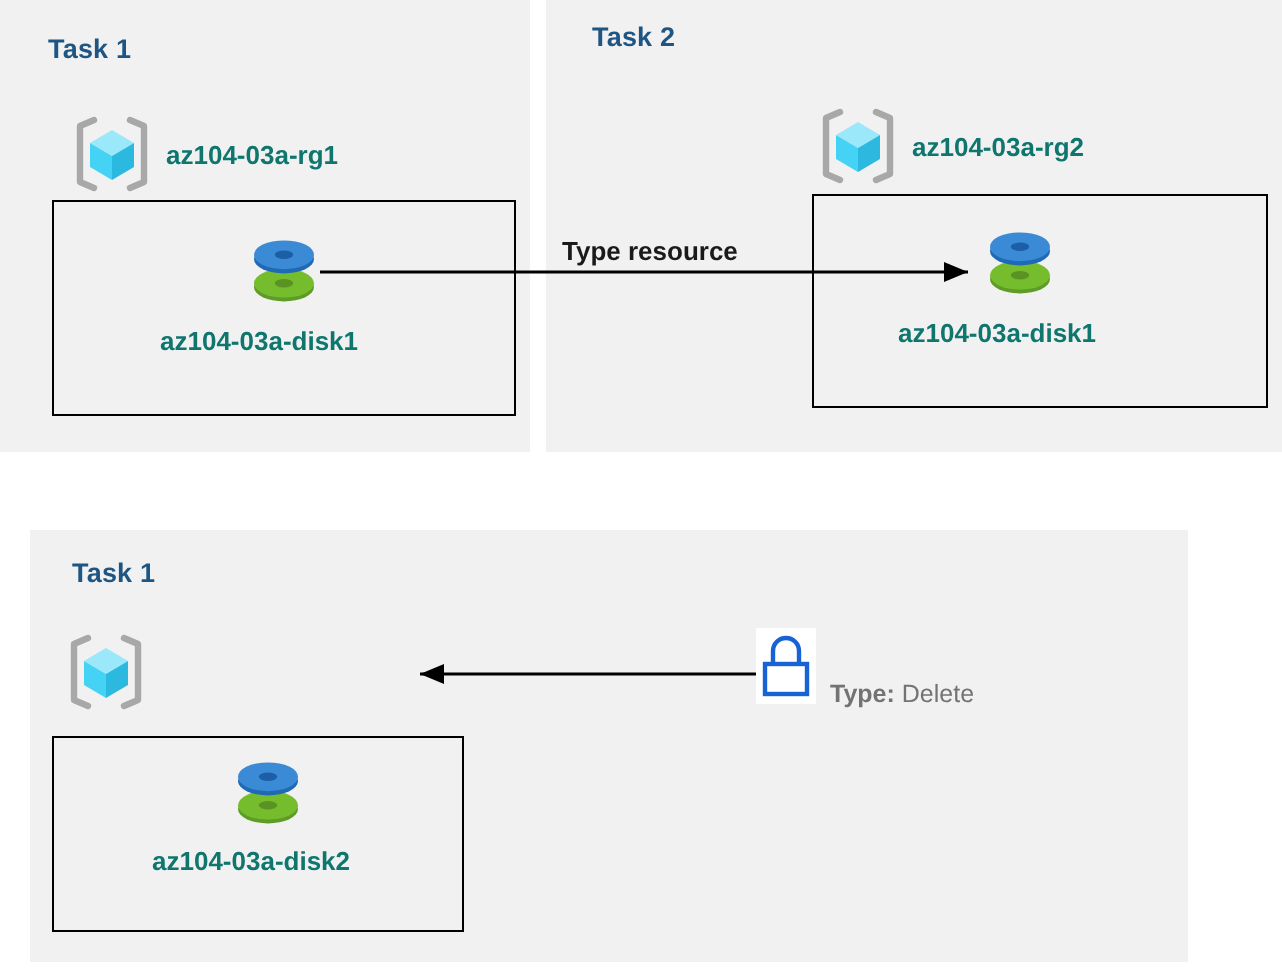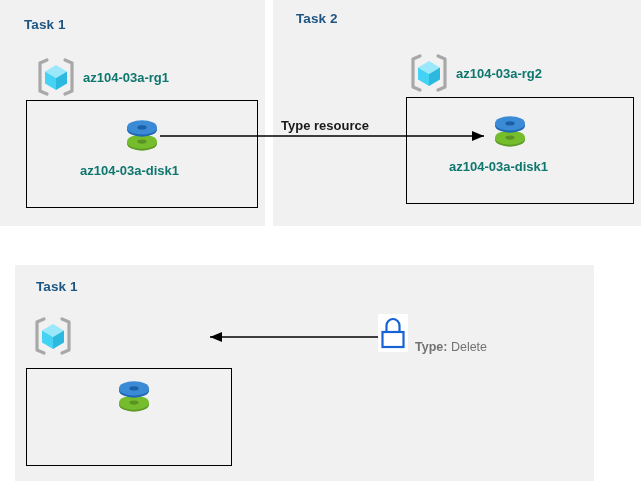--- a/index.html
+++ b/index.html
@@ -180,20 +180,21 @@
   <div class="node" style="left:113px; top:375px;">
     <svg class="disk-icon" width="42" height="42" viewBox="0 0 42 42" aria-hidden="true">
       <ellipse cx="21" cy="29.5" rx="15" ry="7.2" fill="#5e9b27"></ellipse>
       <ellipse cx="21" cy="27.6" rx="15" ry="7.2" fill="#76bd2e"></ellipse>
       <ellipse cx="21" cy="27.6" rx="4.6" ry="2.1" fill="#5a9323"></ellipse>
       <ellipse cx="21" cy="15.5" rx="15" ry="7.2" fill="#1f69b5"></ellipse>
       <ellipse cx="21" cy="13.4" rx="15" ry="7.2" fill="#3a8ad6"></ellipse>
       <ellipse cx="21" cy="13.4" rx="4.6" ry="2.1" fill="#1c5fa6"></ellipse>
     </svg>
   </div>
+  <div class="node node-label" style="left:76px; top:423px;">az104-03a-disk2</div>
 
   <div class="node" style="left:378px; top:314px;">
     <svg class="lock-icon" width="30" height="38" viewBox="0 0 30 38" aria-hidden="true">
       <rect x="0" y="0" width="30" height="38" fill="#ffffff"></rect>
 
       <path d="M8.5 18 L8.5 11.5 A6.5 6.5 0 0 1 21.5 11.5 L21.5 18" fill="none" stroke="#1763d6" stroke-width="2.2"></path>
 
       <rect x="4.5" y="18" width="21" height="15" fill="#ffffff" stroke="#1763d6" stroke-width="2.2"></rect>
     </svg>
   </div>

